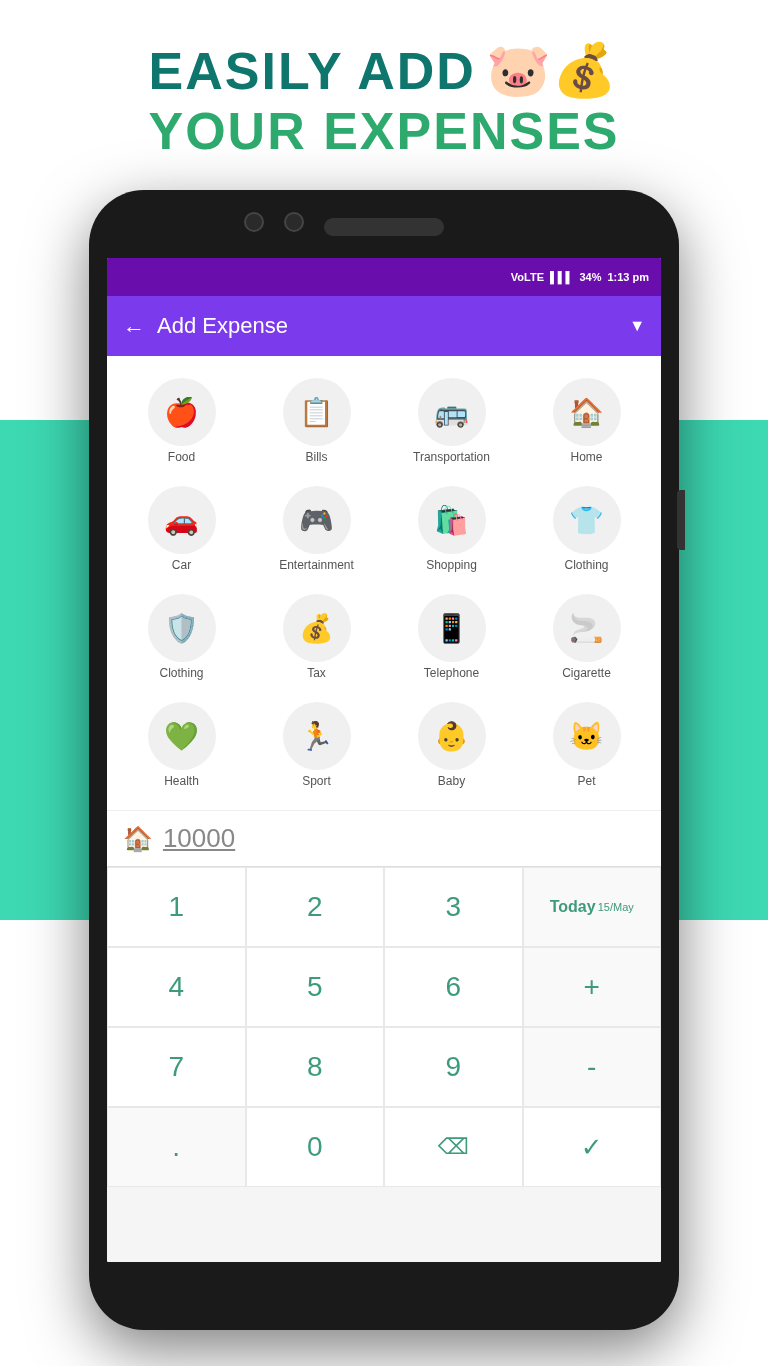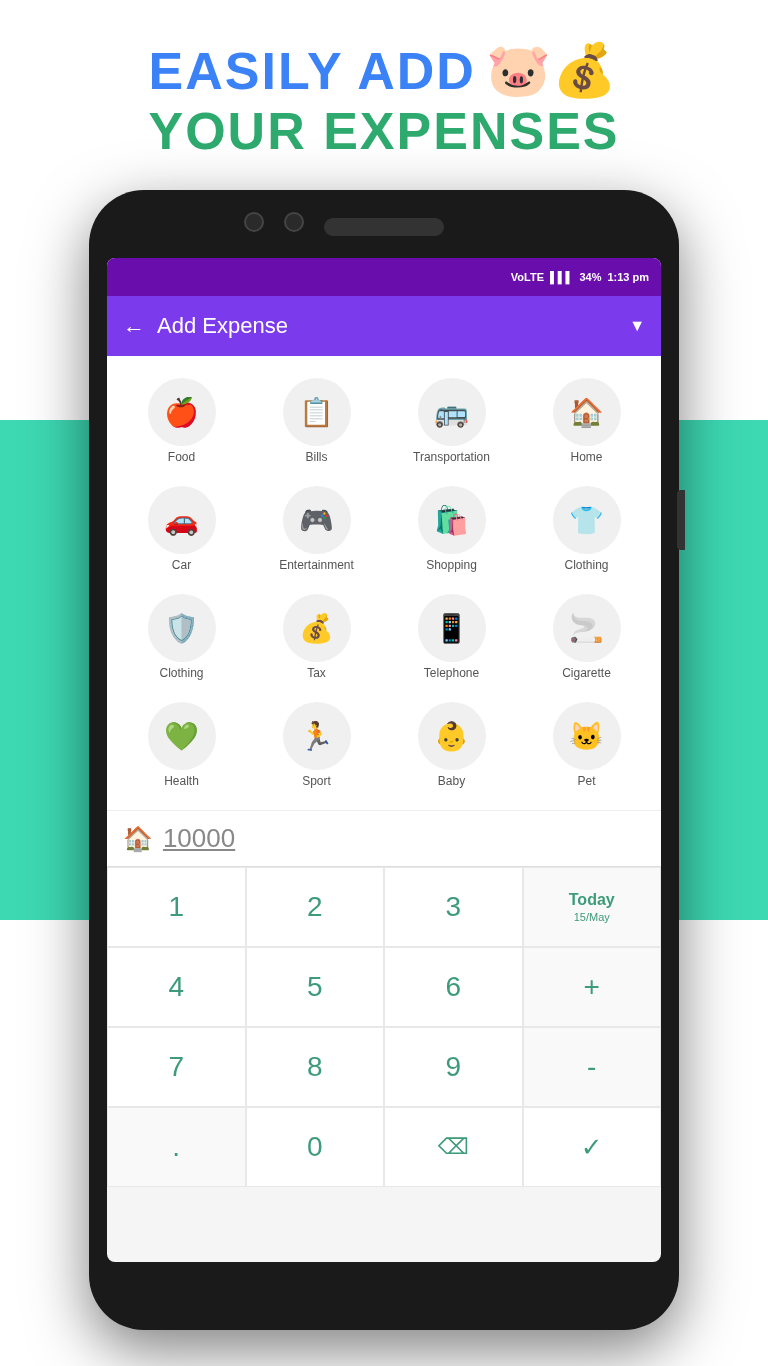--- a/index.html
+++ b/index.html
@@ -38,21 +38,21 @@
     .header-section {
       position: relative;
       z-index: 1;
       text-align: center;
       padding-top: 40px;
       padding-bottom: 20px;
     }
     .header-line1 {
       font-size: 52px;
       font-weight: 900;
-      color: #3b82f6;
+      color: #0f766e;
       text-transform: uppercase;
       letter-spacing: 2px;
       display: flex;
       align-items: center;
       justify-content: center;
       gap: 10px;
     }
     .header-line2 {
       font-size: 52px;
       font-weight: 900;
@@ -125,21 +125,21 @@
     }
 
     
     .phone-screen {
       position: absolute;
       top: 68px;
       left: 18px;
       right: 18px;
       bottom: 68px;
       background: #f5f5f5;
-      border-radius: 8px;
+      border-radius: 1px;
       overflow: hidden;
     }
 
     
     .status-bar {
       background: #6a0dad;
       height: 38px;
       display: flex;
       align-items: center;
       justify-content: flex-end;
@@ -252,21 +252,21 @@
       font-weight: 500;
       background: white;
       border: 1px solid #e8e8e8;
       cursor: pointer;
     }
     .numpad-key.special {
       background: #f9f9f9;
     }
     .numpad-key.today-key {
       display: flex;
-      flex-direction: column;
+      flex-direction: row;
       gap: 2px;
     }
     .today-label {
       font-size: 16px;
       color: #3d9b7a;
       font-weight: 600;
     }
     .today-date {
       font-size: 11px;
       color: #3d9b7a;

